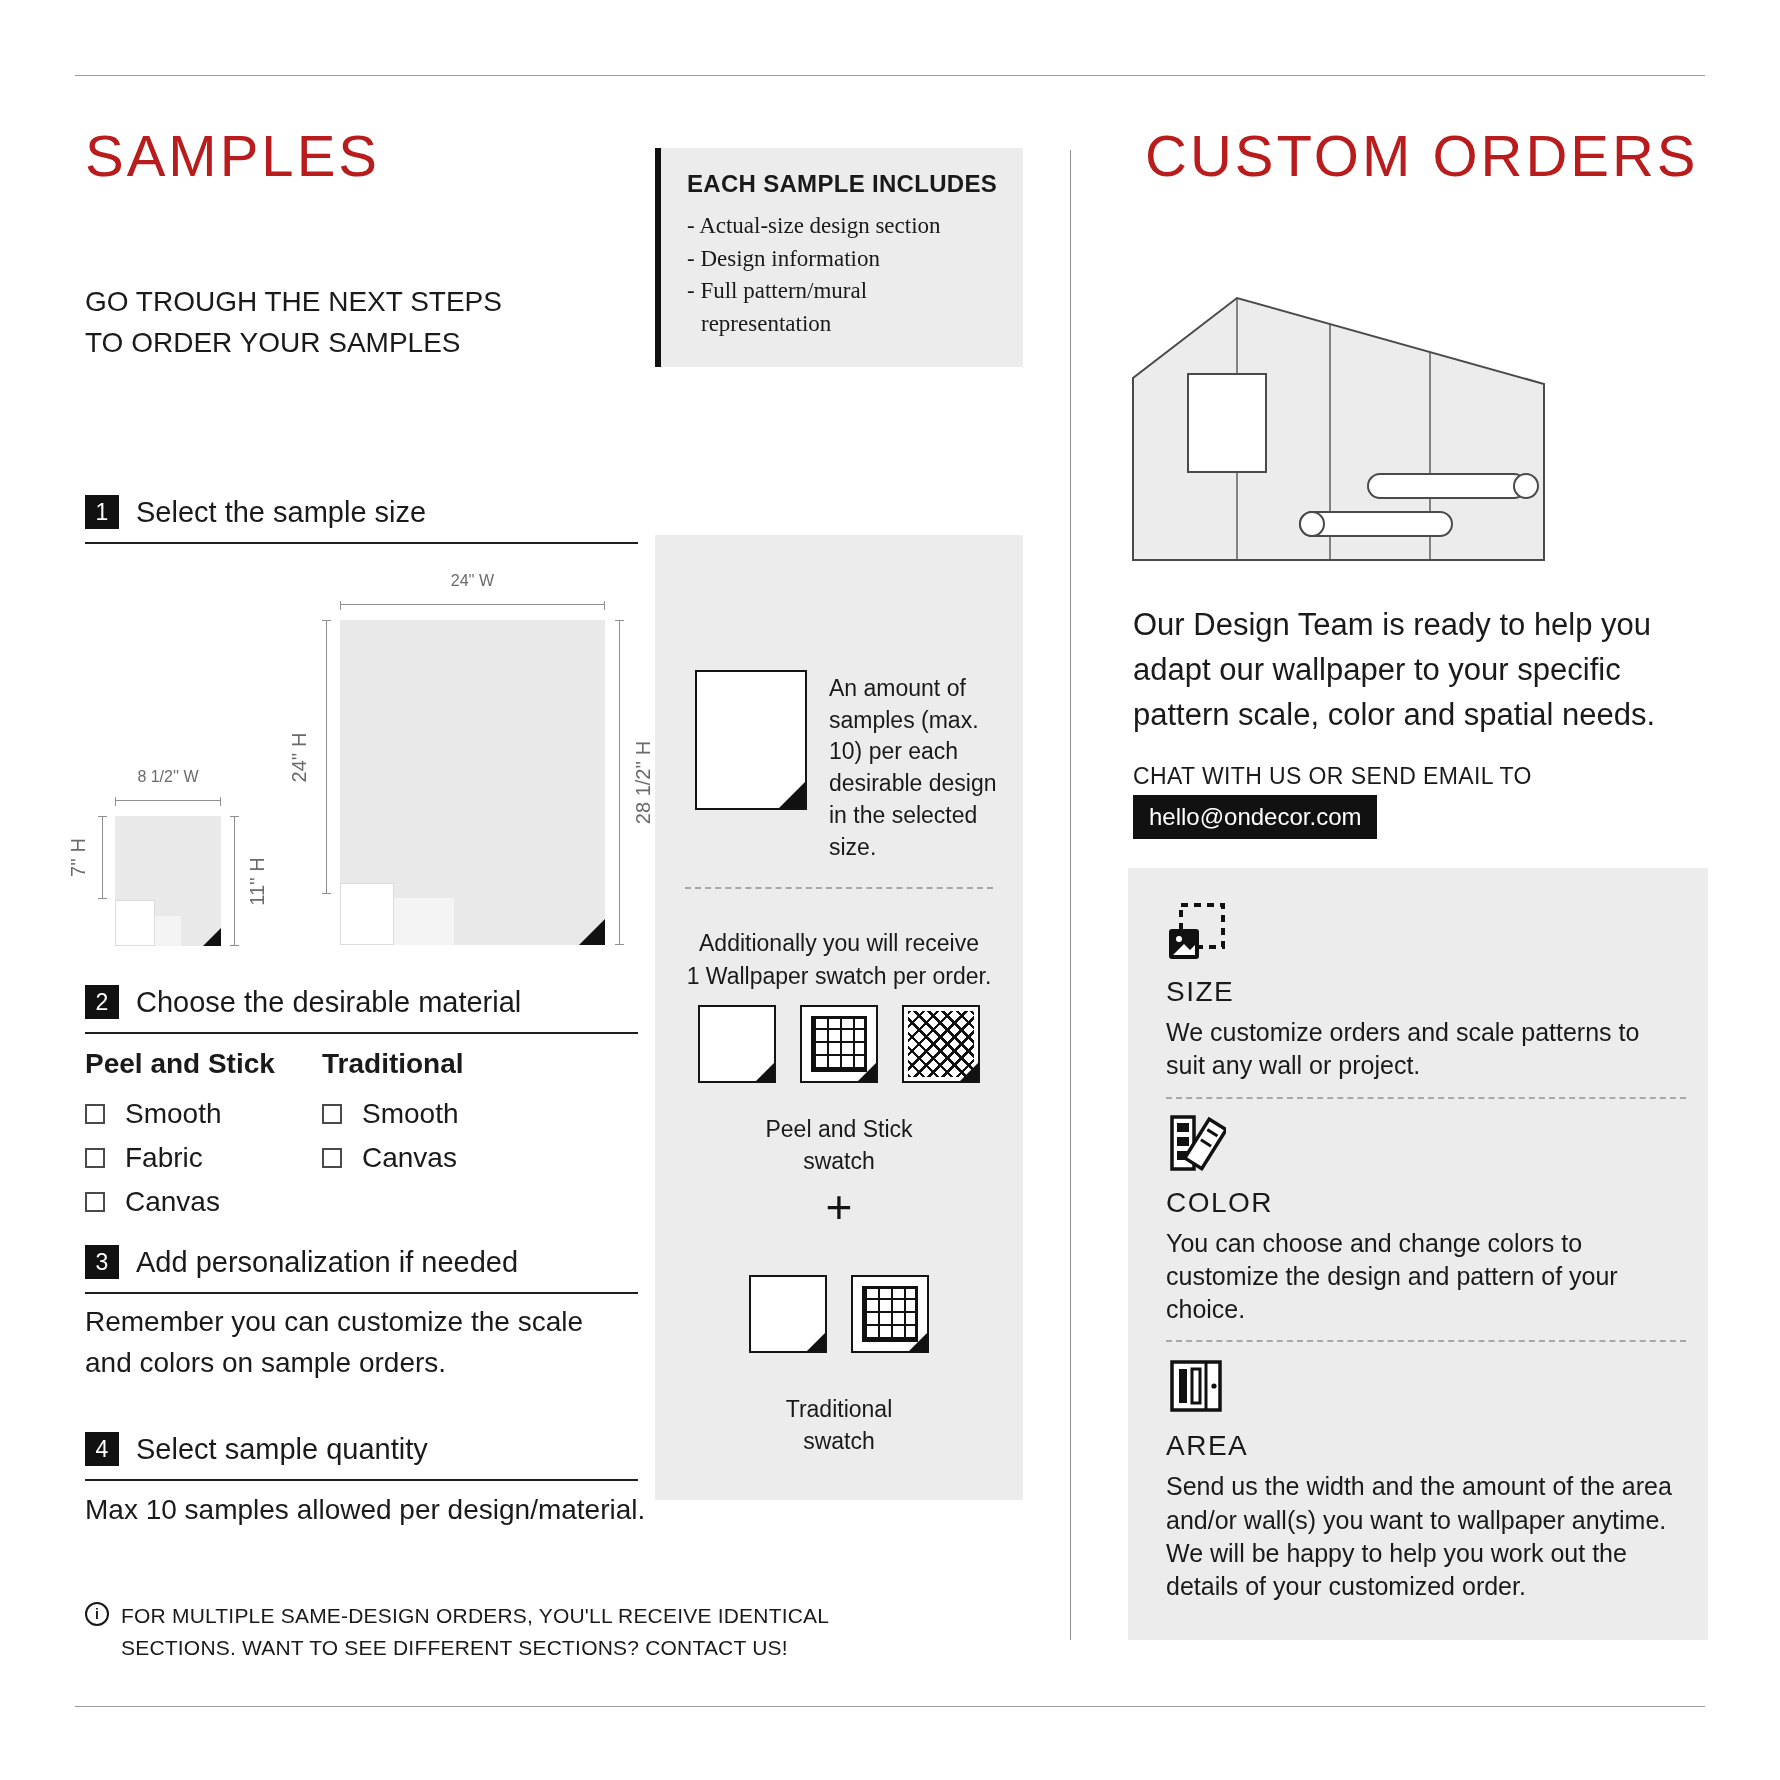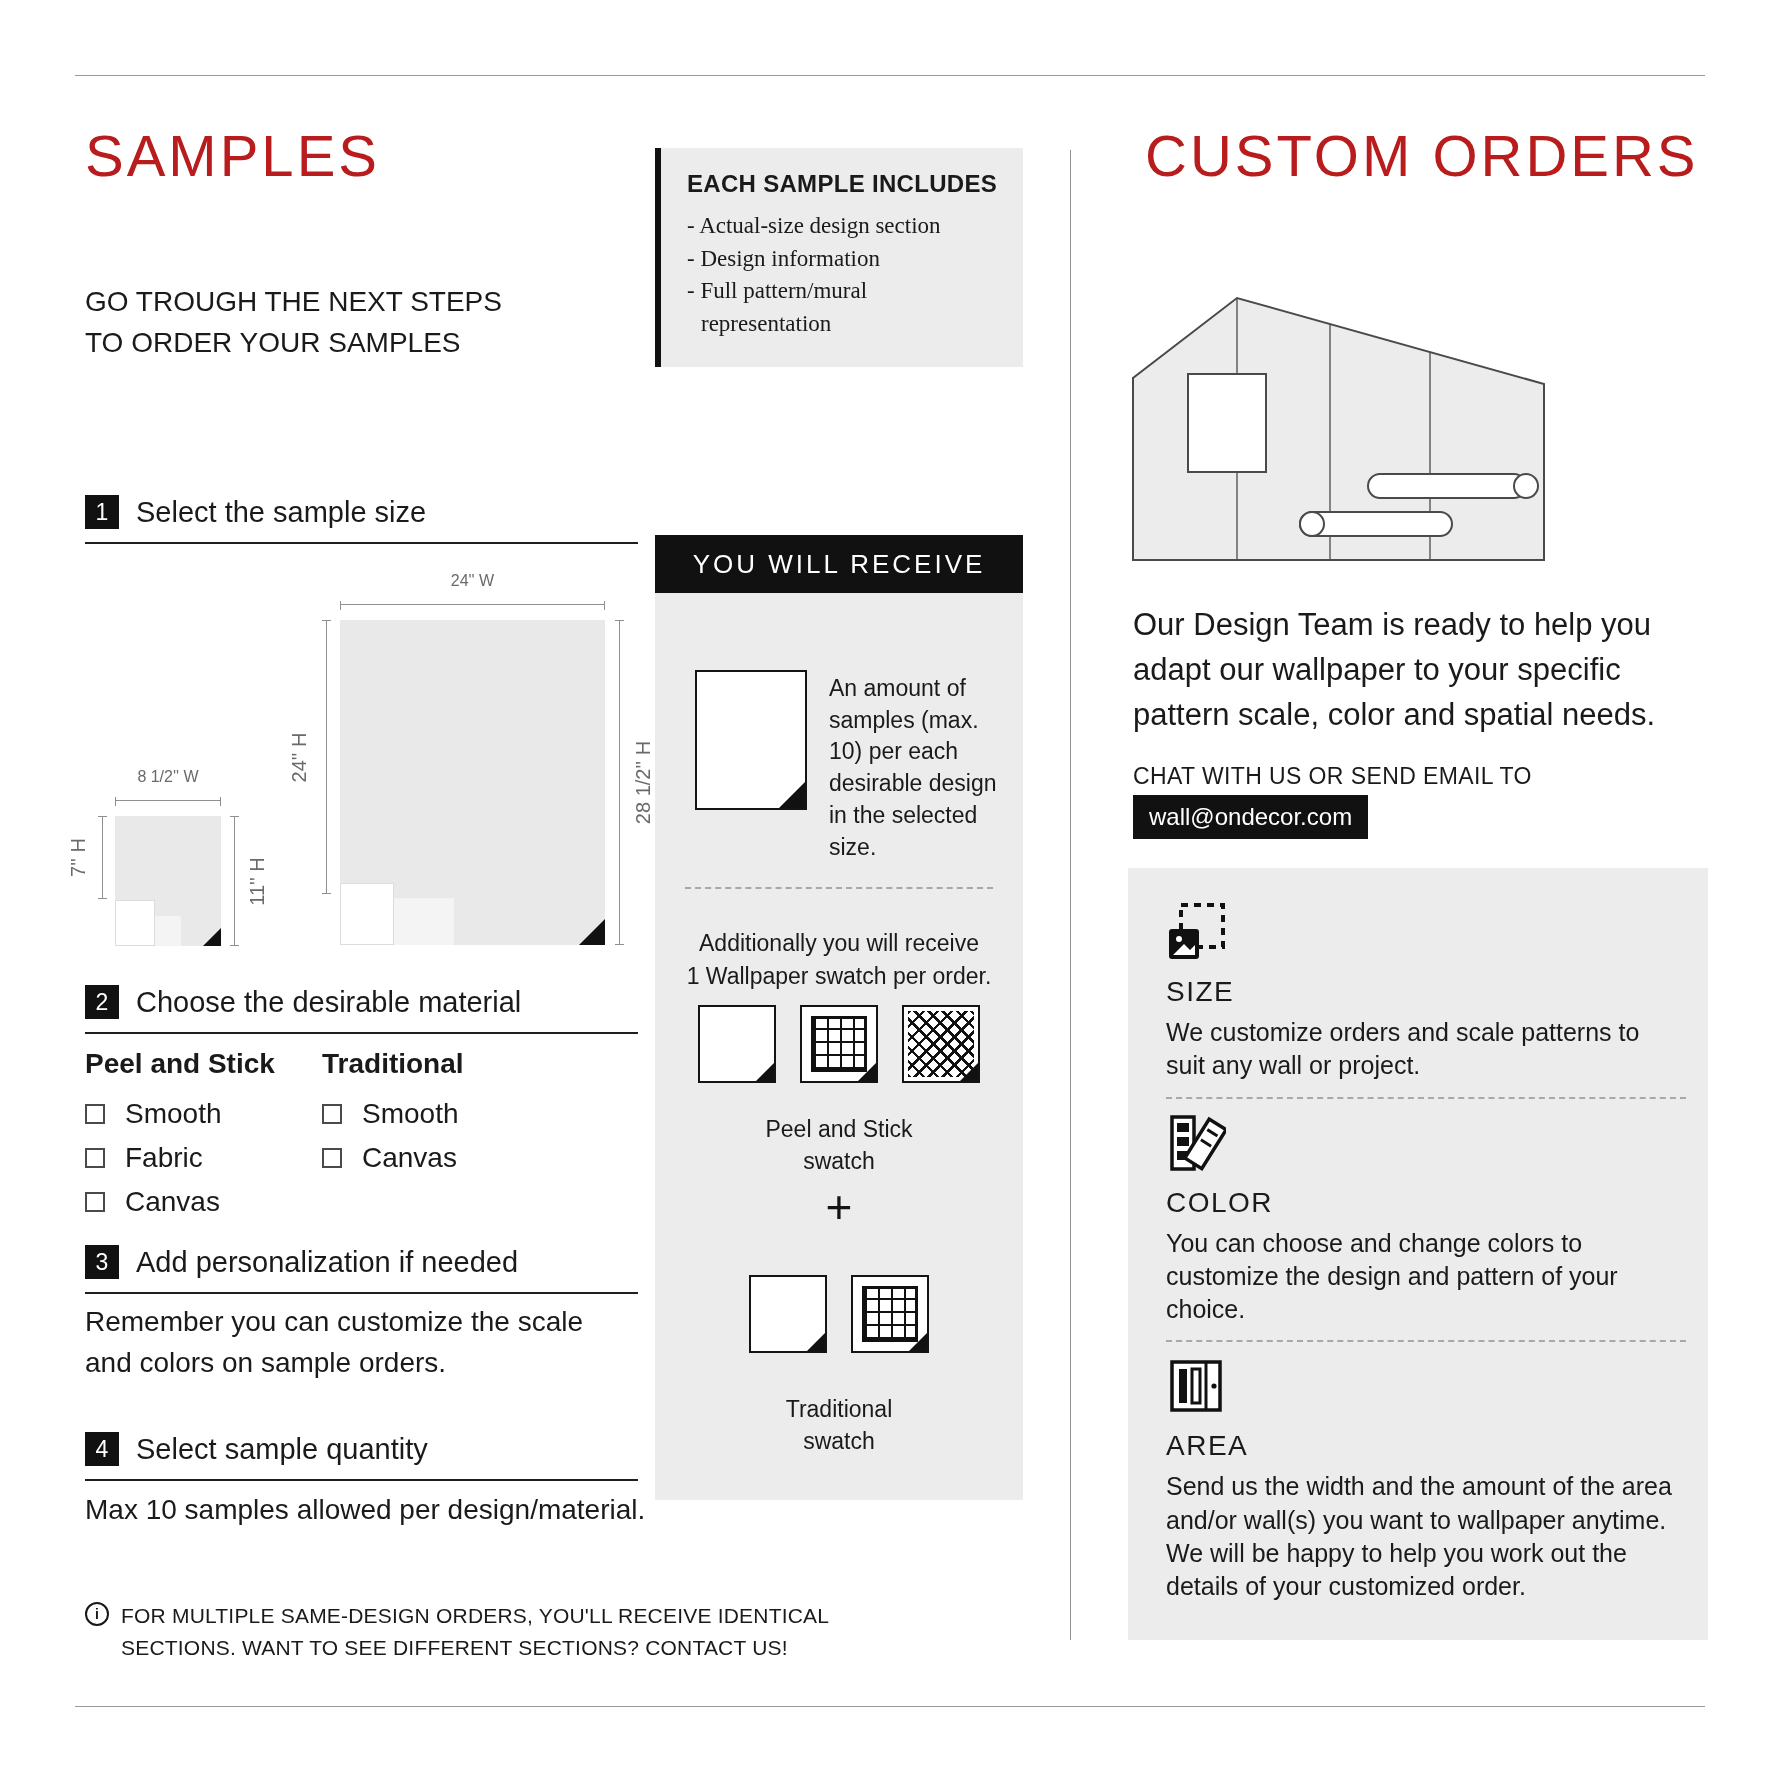--- a/index.html
+++ b/index.html
@@ -198,21 +198,20 @@
   </div>
   <div class="body-text" style="left:85px; top:1490px; width:620px; white-space:nowrap;">Max 10 samples allowed per design/material.</div>
 
   <div class="footnote">
     <span class="info-circle">i</span>
     <span class="footnote-text preline">FOR MULTIPLE SAME-DESIGN ORDERS, YOU'LL RECEIVE IDENTICAL
 SECTIONS. WANT TO SEE DIFFERENT SECTIONS? CONTACT US!</span>
   </div>
 
   <div class="receive-panel">
-    <div class="receive-header">YOU WILL RECEIVE</div>
 
     <div class="sample-page">
       <span class="fold s26"></span>
     </div>
     <div class="receive-text-1">An amount of samples (max. 10) per each desirable design in the selected size.</div>
 
     <div class="receive-div dash-div"></div>
 
     <div class="receive-text-2 preline">Additionally you will receive
 1 Wallpaper swatch per order.</div>
@@ -260,21 +259,21 @@
     <rect x="58" y="82" width="78" height="98" fill="#ffffff" stroke="#4a4a4a" stroke-width="2"></rect>
     <rect x="238" y="182" width="158" height="24" rx="12" fill="#ffffff" stroke="#4a4a4a" stroke-width="2"></rect>
     <circle cx="396" cy="194" r="12" fill="#ffffff" stroke="#4a4a4a" stroke-width="2"></circle>
     <rect x="170" y="220" width="152" height="24" rx="12" fill="#ffffff" stroke="#4a4a4a" stroke-width="2"></rect>
     <circle cx="182" cy="232" r="12" fill="#ffffff" stroke="#4a4a4a" stroke-width="2"></circle>
   </svg>
 
   <div class="custom-desc">Our Design Team is ready to help you adapt our wallpaper to your specific pattern scale, color and spatial needs.</div>
 
   <div class="chat-label">CHAT WITH US OR SEND EMAIL TO</div>
-  <div class="email-badge">wall@ondecor.com</div>
+  <div class="email-badge">hello@ondecor.com</div>
 
   <div class="features">
 
     <div class="feature">
       <svg class="feature-icon" width="60" height="60" viewBox="0 0 60 60">
         <rect x="15" y="3" width="42" height="42" fill="none" stroke="#111" stroke-width="4" stroke-dasharray="7 6"></rect>
         <rect x="3" y="27" width="30" height="30" rx="3" fill="#111"></rect>
         <circle cx="13" cy="37" r="3" fill="#fff"></circle>
         <polygon points="7,53 18,42 24,48 29,43 29,53" fill="#fff"></polygon>
       </svg>

